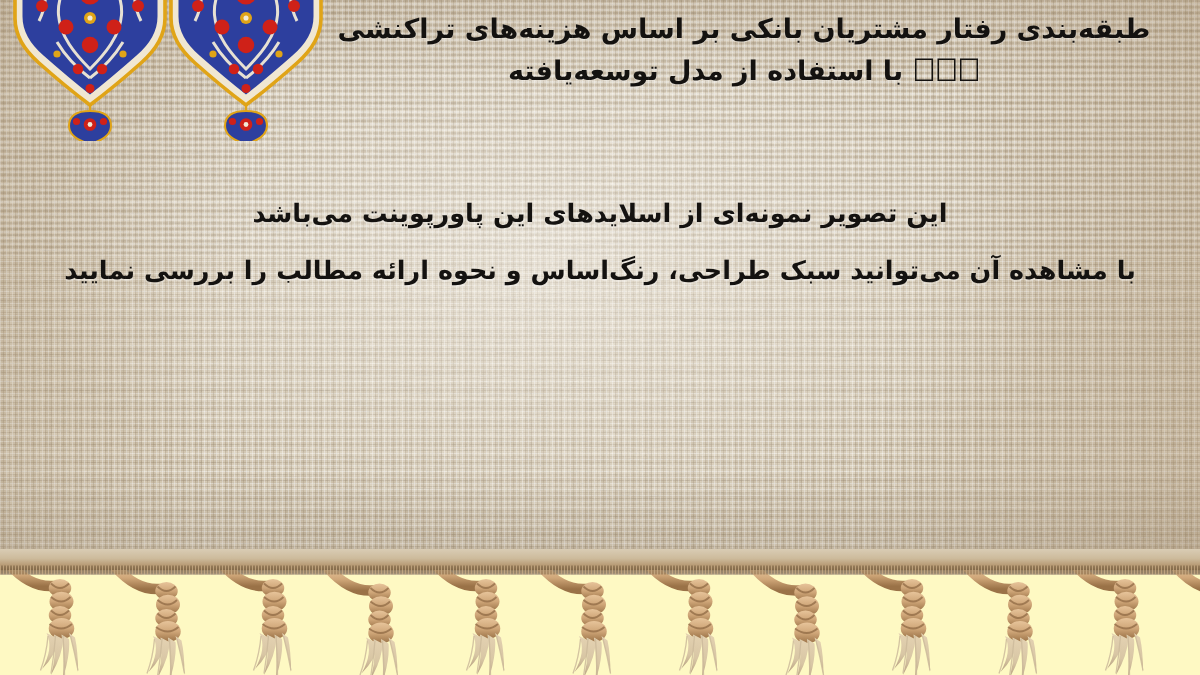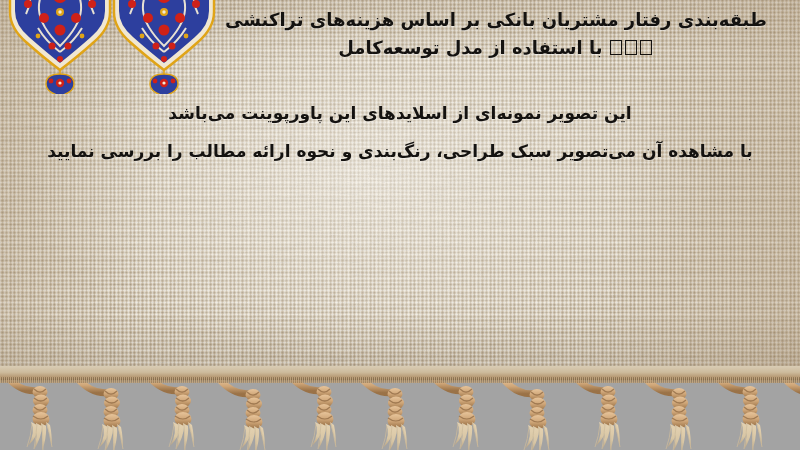--- a/index.html
+++ b/index.html
@@ -3,21 +3,21 @@
 <meta charset="utf-8">
 <style>
   html,body{margin:0;padding:0;}
   body{
     width:800px;height:450px;overflow:hidden;
     font-family:"DejaVu Sans","Liberation Sans",sans-serif;
     background:#000;
   }
   #slide{
     position:relative;width:800px;height:450px;overflow:hidden;
-    background:#a3a3a3;
+    background:#fef9c3;
   }
 
   
   .canvas-bg{
     position:absolute;left:0;top:0;width:800px;height:383px;
     background-color:#ded2bc;
     background-image:
       
       radial-gradient(ellipse 560px 300px at 46% 46%, rgba(255,252,246,.55) 0%, rgba(255,252,246,0) 62%),
       linear-gradient(100deg, rgba(176,153,121,.32) 0%, rgba(176,153,121,0) 22%, rgba(176,153,121,0) 74%, rgba(168,142,108,.34) 100%),
@@ -50,21 +50,21 @@
   .tofu{
     display:inline-block;vertical-align:-1px;
     letter-spacing:2px;
   }
   .tofu i{
     display:inline-block;width:10px;height:13px;
     border:1.6px solid #141210;margin:0 1.5px;font-style:normal;
   }
 
   .body-text{
-    position:absolute;top:94px;right:0;width:800px;
+    position:absolute;top:124px;right:0;width:800px;
     text-align:center;color:#141210;
     font-size:17px;line-height:38px;font-weight:700;
     text-shadow:0 1px 0 rgba(255,255,255,.30);
   }
   .body-text .ln{display:block;white-space:nowrap;}
 
   
   .fringe-band{
     position:absolute;left:0;top:366px;width:800px;height:84px;
     overflow:hidden;
@@ -209,26 +209,26 @@
         <circle cx="43" cy="115" r="2.4" fill="#cf2118"></circle>
         <circle cx="61" cy="115" r="2.4" fill="#cf2118"></circle>
         <circle cx="52" cy="117" r="1.6" fill="#f2ead6"></circle>
       </g>
     </g>
   </svg>
 
   <div class="title">
     <span class="ln">طبقه‌بندی رفتار مشتریان بانکی بر اساس هزینه‌های تراکنشی</span>
     <span class="ln"><span class="tofu"><i></i><i></i><i></i></span>
-      <span>با استفاده از مدل توسعه‌کامل</span></span>
+      <span>با استفاده از مدل توسعه‌یافته</span></span>
   </div>
 
   <div class="body-text">
     <span class="ln">این تصویر نمونه‌ای از اسلایدهای این پاورپوینت می‌باشد</span>
-    <span class="ln">با مشاهده آن می‌تصویر سبک طراحی، رنگ‌بندی و نحوه ارائه مطالب را بررسی نمایید</span>
+    <span class="ln">با مشاهده آن می‌توانید سبک طراحی، رنگ‌اساس و نحوه ارائه مطالب را بررسی نمایید</span>
   </div>
 
   <div class="fringe-band">
     <div class="fringe-edge"></div>
     <svg width="800" height="84" viewBox="0 0 800 84">
       <defs>
         <linearGradient id="cord" x1="0" y1="0" x2="1" y2="0">
           <stop offset="0%" stop-color="#8d6a44"></stop>
           <stop offset="35%" stop-color="#e2b887"></stop>
           <stop offset="65%" stop-color="#c99a६8"></stop>

